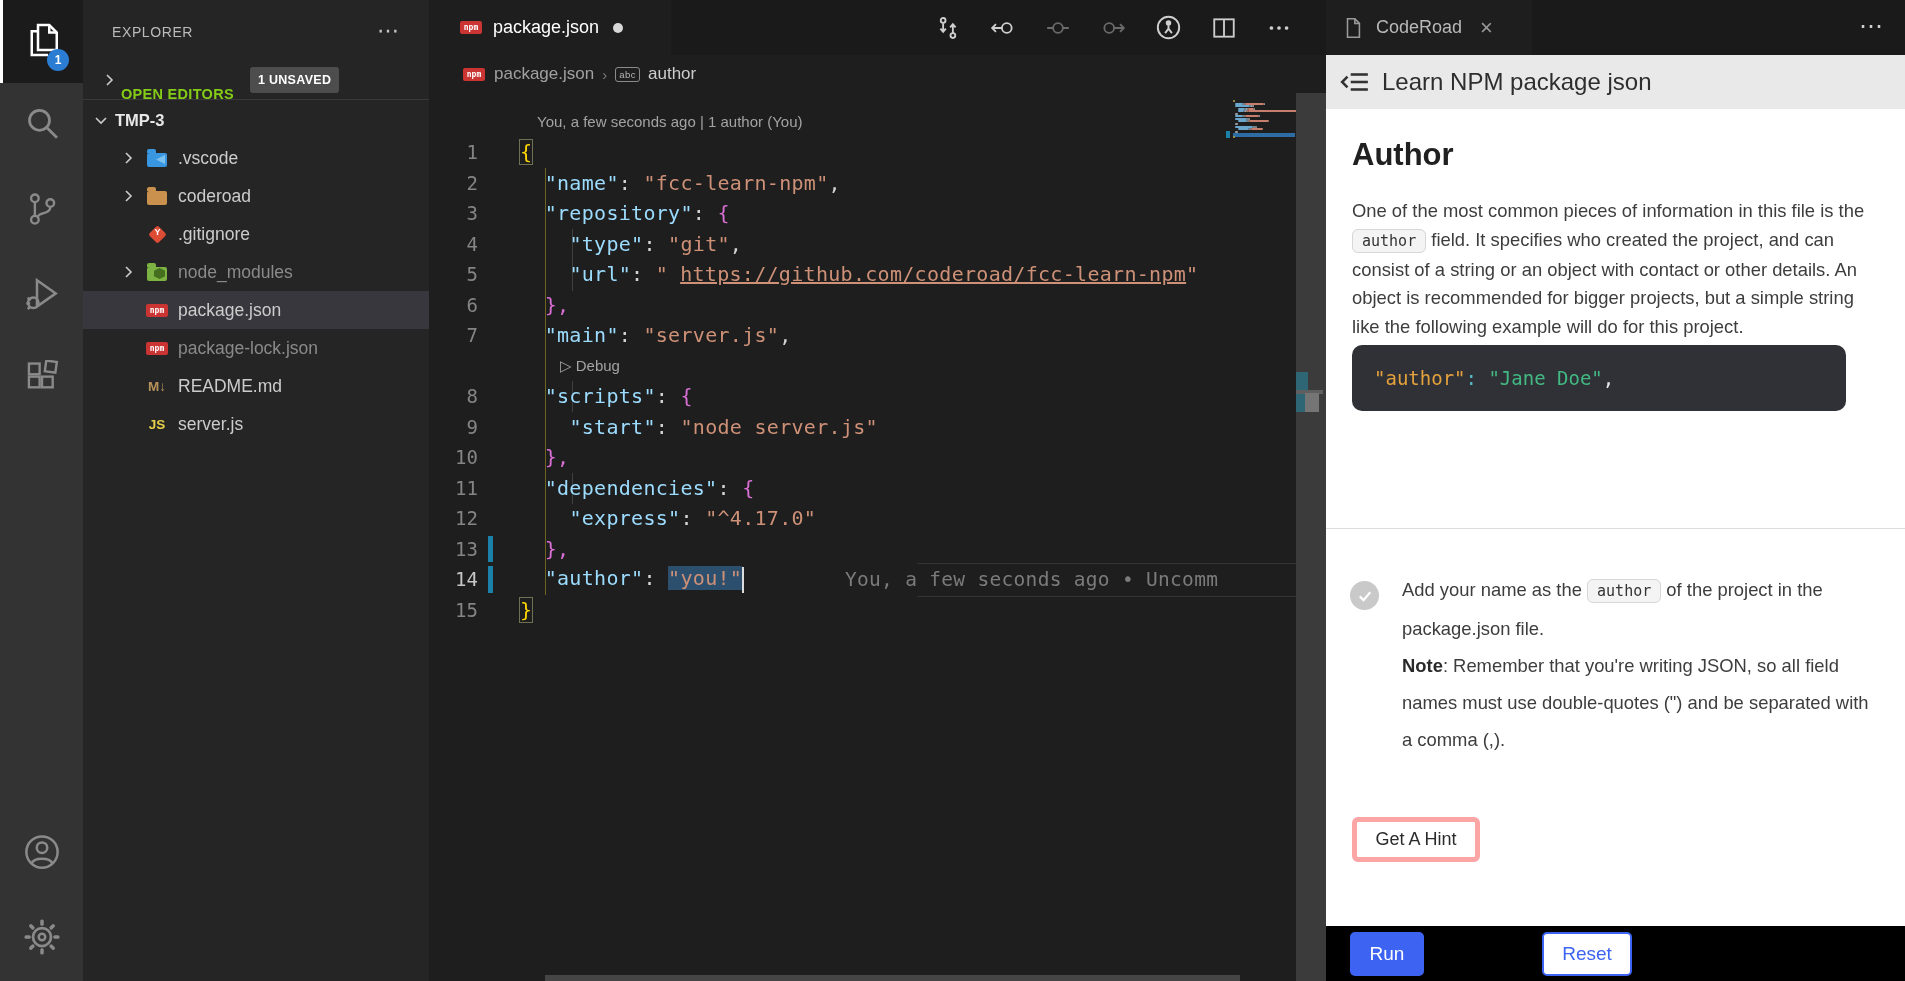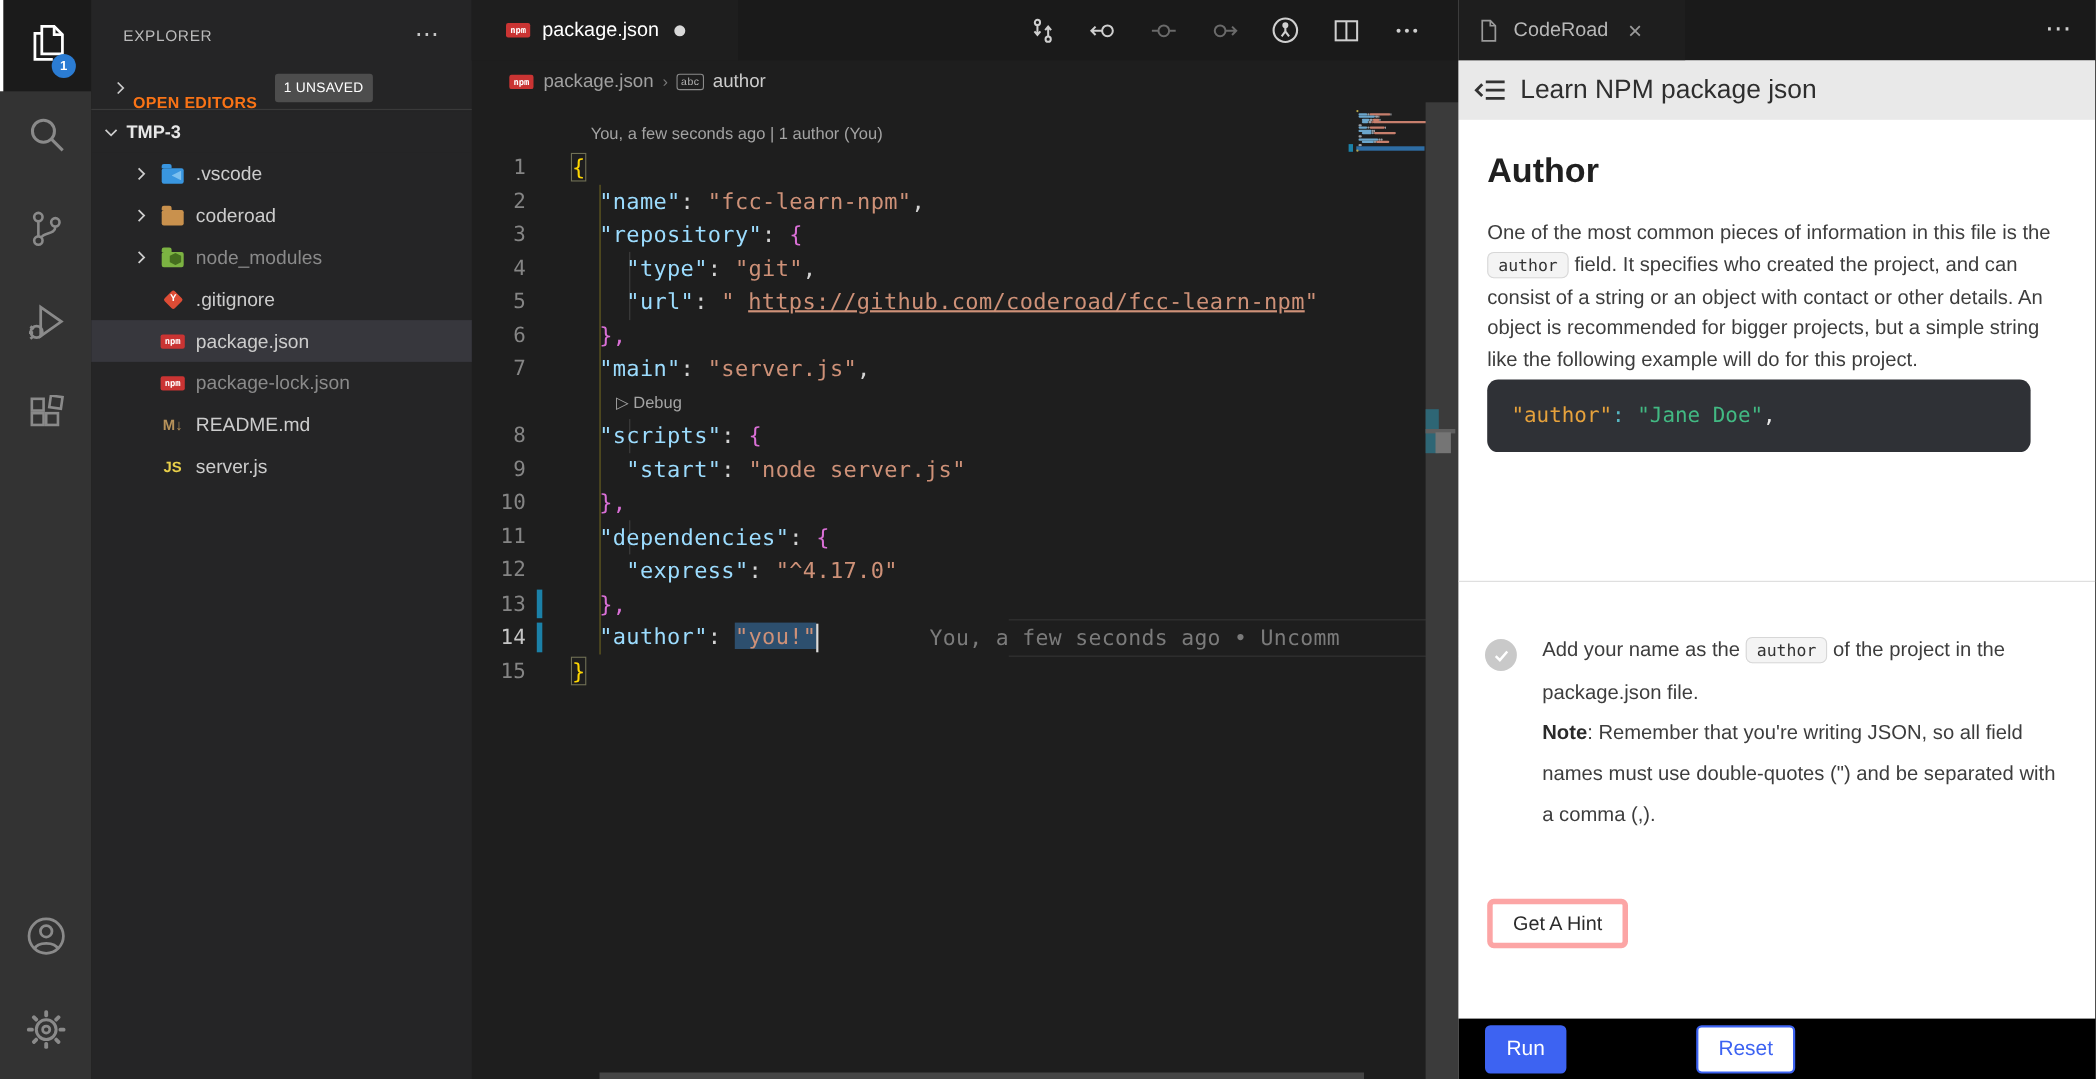--- a/index.html
+++ b/index.html
@@ -13,22 +13,22 @@
   .abadge { position:absolute; right:14px; bottom:12px; width:22px; height:22px; border-radius:50%; background:#2b7cd3;
             color:#fff; font-size:12px; font-weight:bold; display:flex; align-items:center; justify-content:center; }
   .abottom { position:absolute; left:0; bottom:0; width:83px; }
 
   
   .sidebar { position:absolute; left:83px; top:0; width:346px; height:981px; background:#252526; color:#cccccc; }
   .sb-title { position:absolute; left:29px; top:24px; font-size:14px; letter-spacing:.6px; color:#bbbbbb; }
   .sb-more { position:absolute; left:294px; top:18px; color:#c5c5c5; font-size:22px; cursor:pointer; }
   .oe-row { position:absolute; left:0; top:60px; width:346px; height:40px; display:flex; align-items:center; border-bottom:1px solid #3a3a3a; cursor:pointer; }
   .oe-chevron { margin-left:18px; width:16px; display:flex; }
-  .oe-label { margin-left:4px; font-weight:bold; font-size:14.5px; color:#f97316; letter-spacing:.3px;margin-top:28px; }
-  .oe-badge { margin-left:16px; background:#4d4d4d; color:#ffffff; font-size:12.5px; font-weight:normal; padding:6px 8px; border-radius:3px; letter-spacing:.3px; }
+  .oe-label { margin-left:4px; font-weight:bold; font-size:14.5px; color:#84cc16; letter-spacing:.3px;margin-top:28px; }
+  .oe-badge { margin-left:16px; background:#4d4d4d; color:#ffffff; font-size:12.5px; font-weight:bold; padding:6px 8px; border-radius:3px; letter-spacing:.3px; }
   .root-row { position:absolute; left:0; top:101px; width:346px; height:38px; display:flex; align-items:center; cursor:pointer; background:#252526; }
   .root-row .twisty { margin-left:10px; }
   .root-label { margin-left:6px; font-weight:bold; font-size:16.5px; color:#e8e8e8; }
   .file-list { position:absolute; left:0; top:139px; width:346px; }
   .frow { height:38px; display:flex; align-items:center; cursor:pointer; }
   .frow.sel { background:#37373d; }
   .frow .twisty { margin-left:37px; width:18px; visibility:hidden; }
   .frow.haschev .twisty { visibility:visible; }
   .frow .ficon { width:24px; margin-left:7px; display:flex; align-items:center; justify-content:center; }
   .frow .flabel { margin-left:9px; font-size:17.5px; color:#cccccc; }
@@ -247,41 +247,41 @@
       <span class="twisty">
         <svg viewBox="0 0 16 16" width="16" height="16" fill="none" stroke="#cccccc" stroke-width="1.6">
               <path d="M6 3 L11 8 L6 13"></path>
             </svg>
       </span>
       <span class="ficon">
             <span class="fi fi-folder"></span>
           </span>
       <span class="flabel">coderoad</span>
     </div>
+        <div class="frow">
+      <span class="twisty">
+        <svg viewBox="0 0 16 16" width="16" height="16" fill="none" stroke="#cccccc" stroke-width="1.6">
+              <path d="M6 3 L11 8 L6 13"></path>
+            </svg>
+      </span>
+      <span class="ficon">
+            <span class="fi fi-git"></span>
+          </span>
+      <span class="flabel">.gitignore</span>
+    </div>
         <div class="frow haschev dim">
       <span class="twisty">
         <svg viewBox="0 0 16 16" width="16" height="16" fill="none" stroke="#cccccc" stroke-width="1.6">
               <path d="M6 3 L11 8 L6 13"></path>
             </svg>
       </span>
       <span class="ficon">
             <span class="fi fi-node-folder"></span>
           </span>
       <span class="flabel">node_modules</span>
-    </div>
-        <div class="frow">
-      <span class="twisty">
-        <svg viewBox="0 0 16 16" width="16" height="16" fill="none" stroke="#cccccc" stroke-width="1.6">
-              <path d="M6 3 L11 8 L6 13"></path>
-            </svg>
-      </span>
-      <span class="ficon">
-            <span class="fi fi-git"></span>
-          </span>
-      <span class="flabel">.gitignore</span>
     </div>
         <div class="frow sel">
       <span class="twisty">
         <svg viewBox="0 0 16 16" width="16" height="16" fill="none" stroke="#cccccc" stroke-width="1.6">
               <path d="M6 3 L11 8 L6 13"></path>
             </svg>
       </span>
       <span class="ficon">
             <span class="fi fi-npm">npm</span>
           </span>

